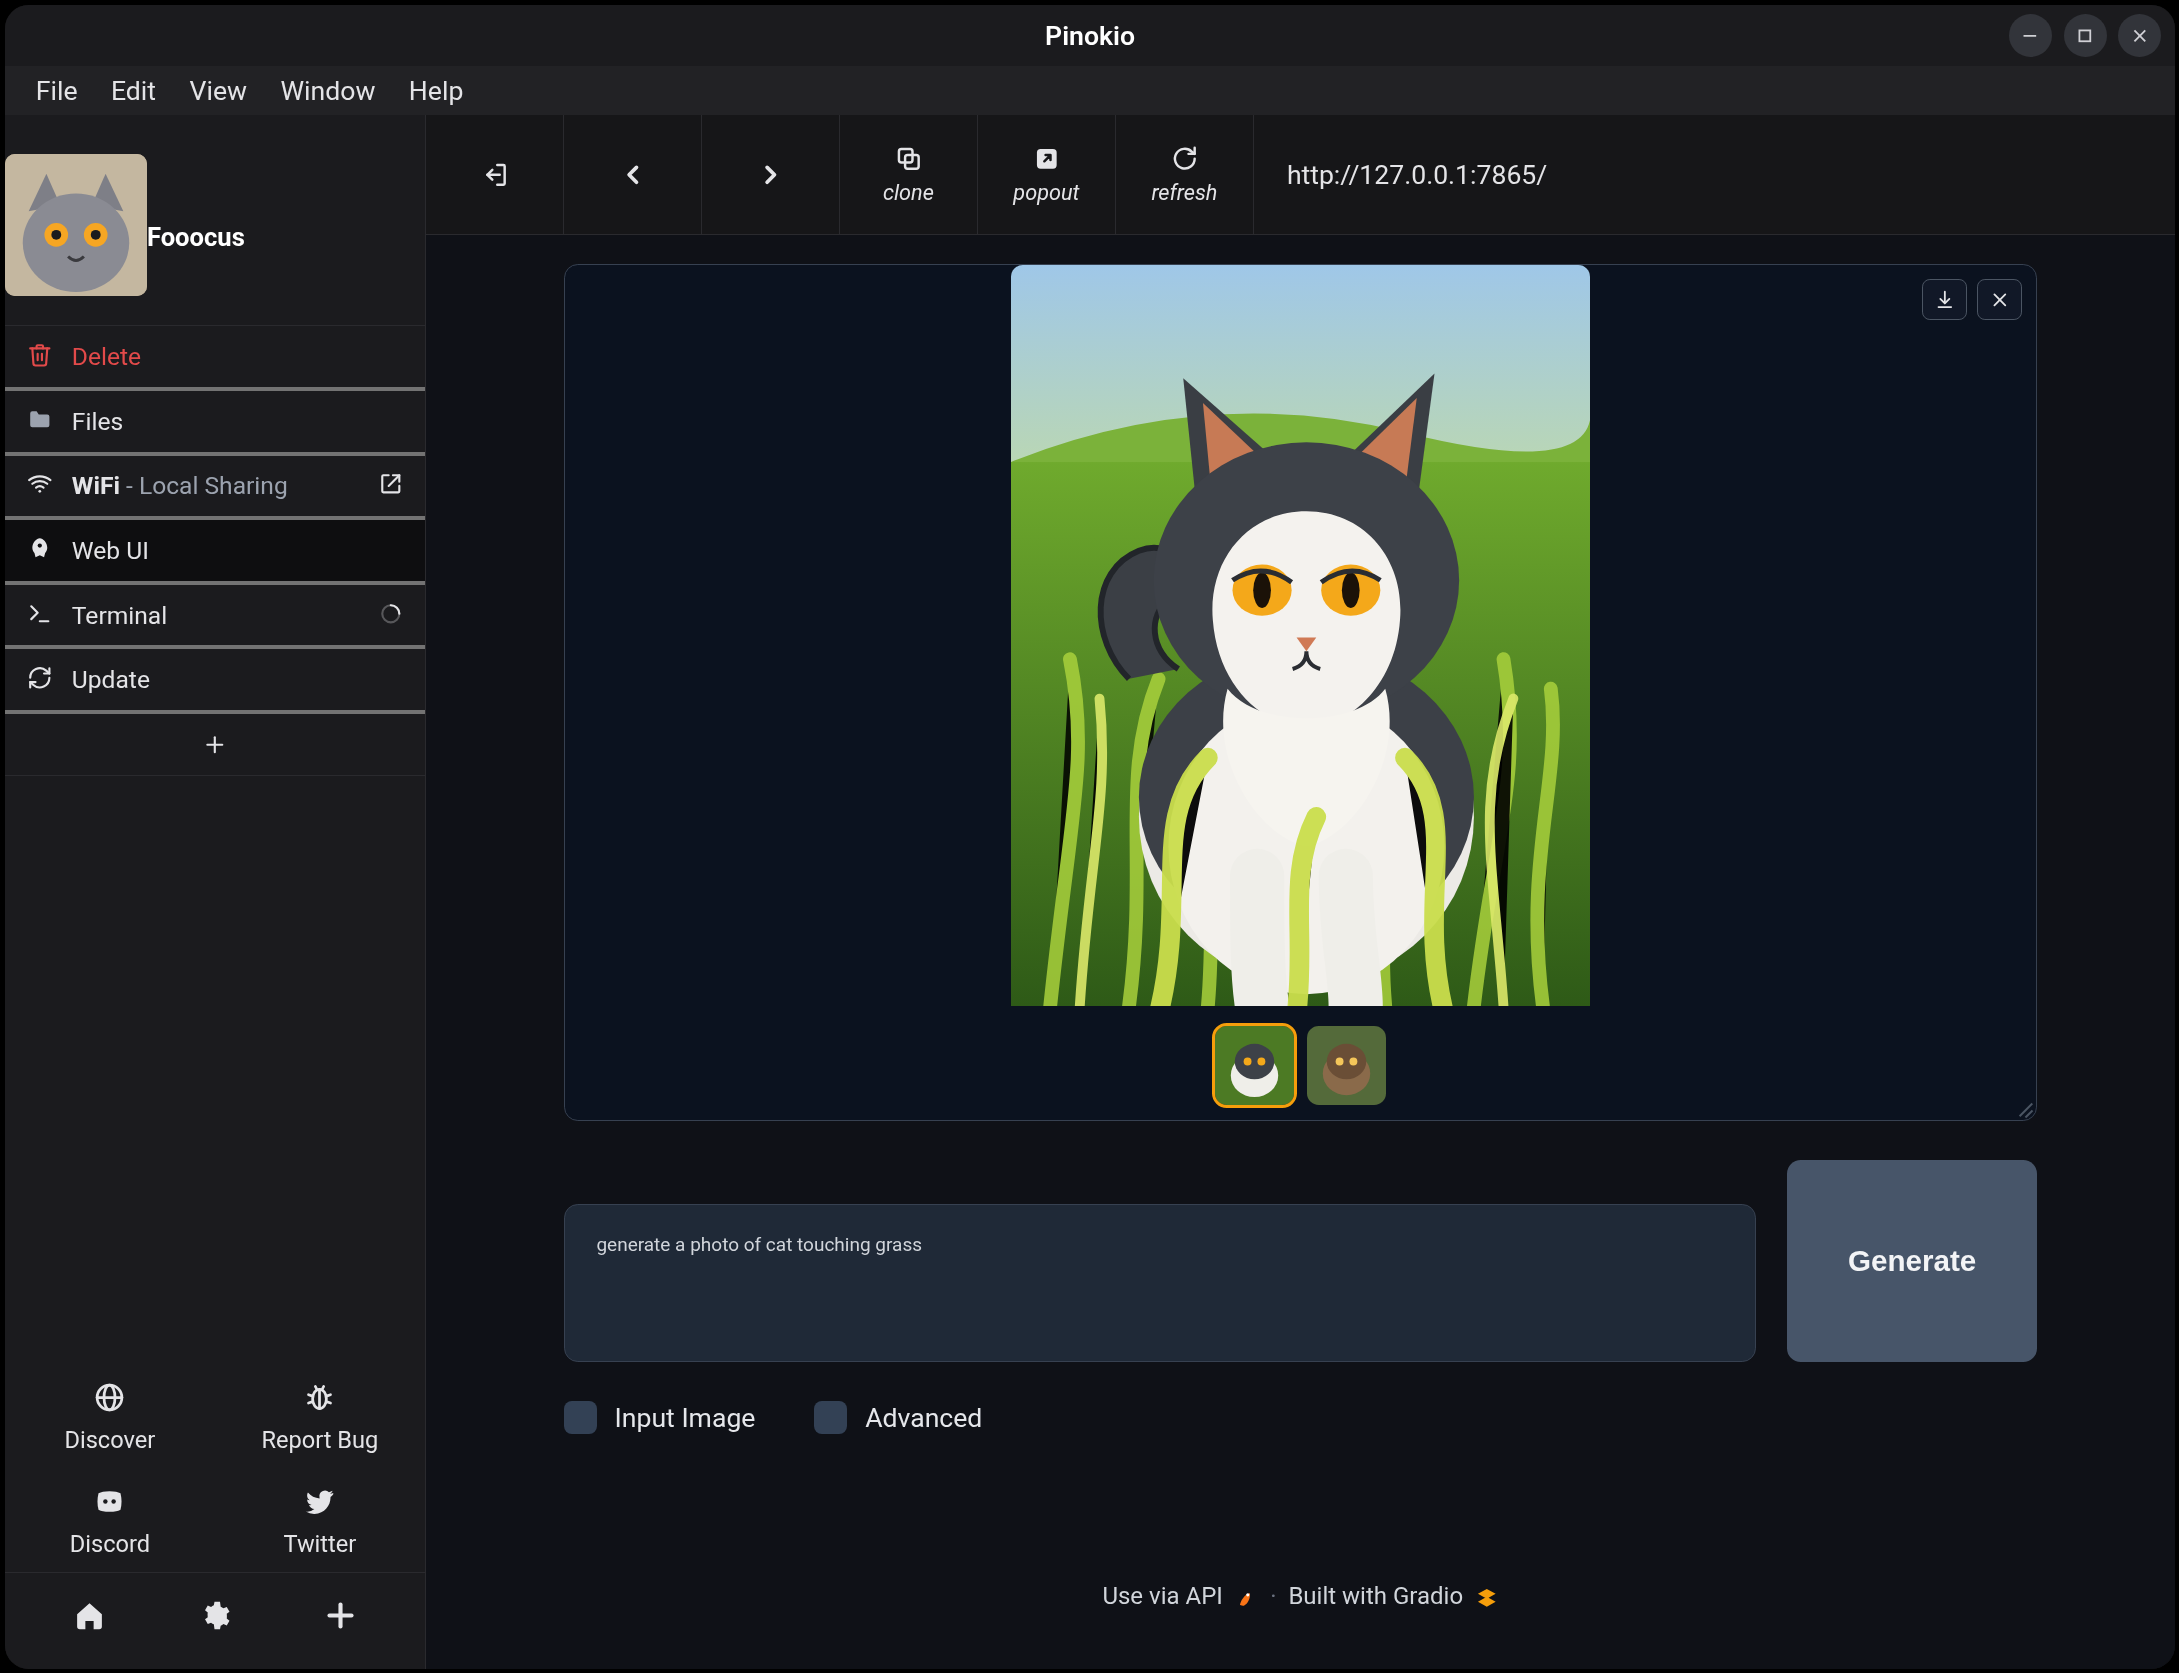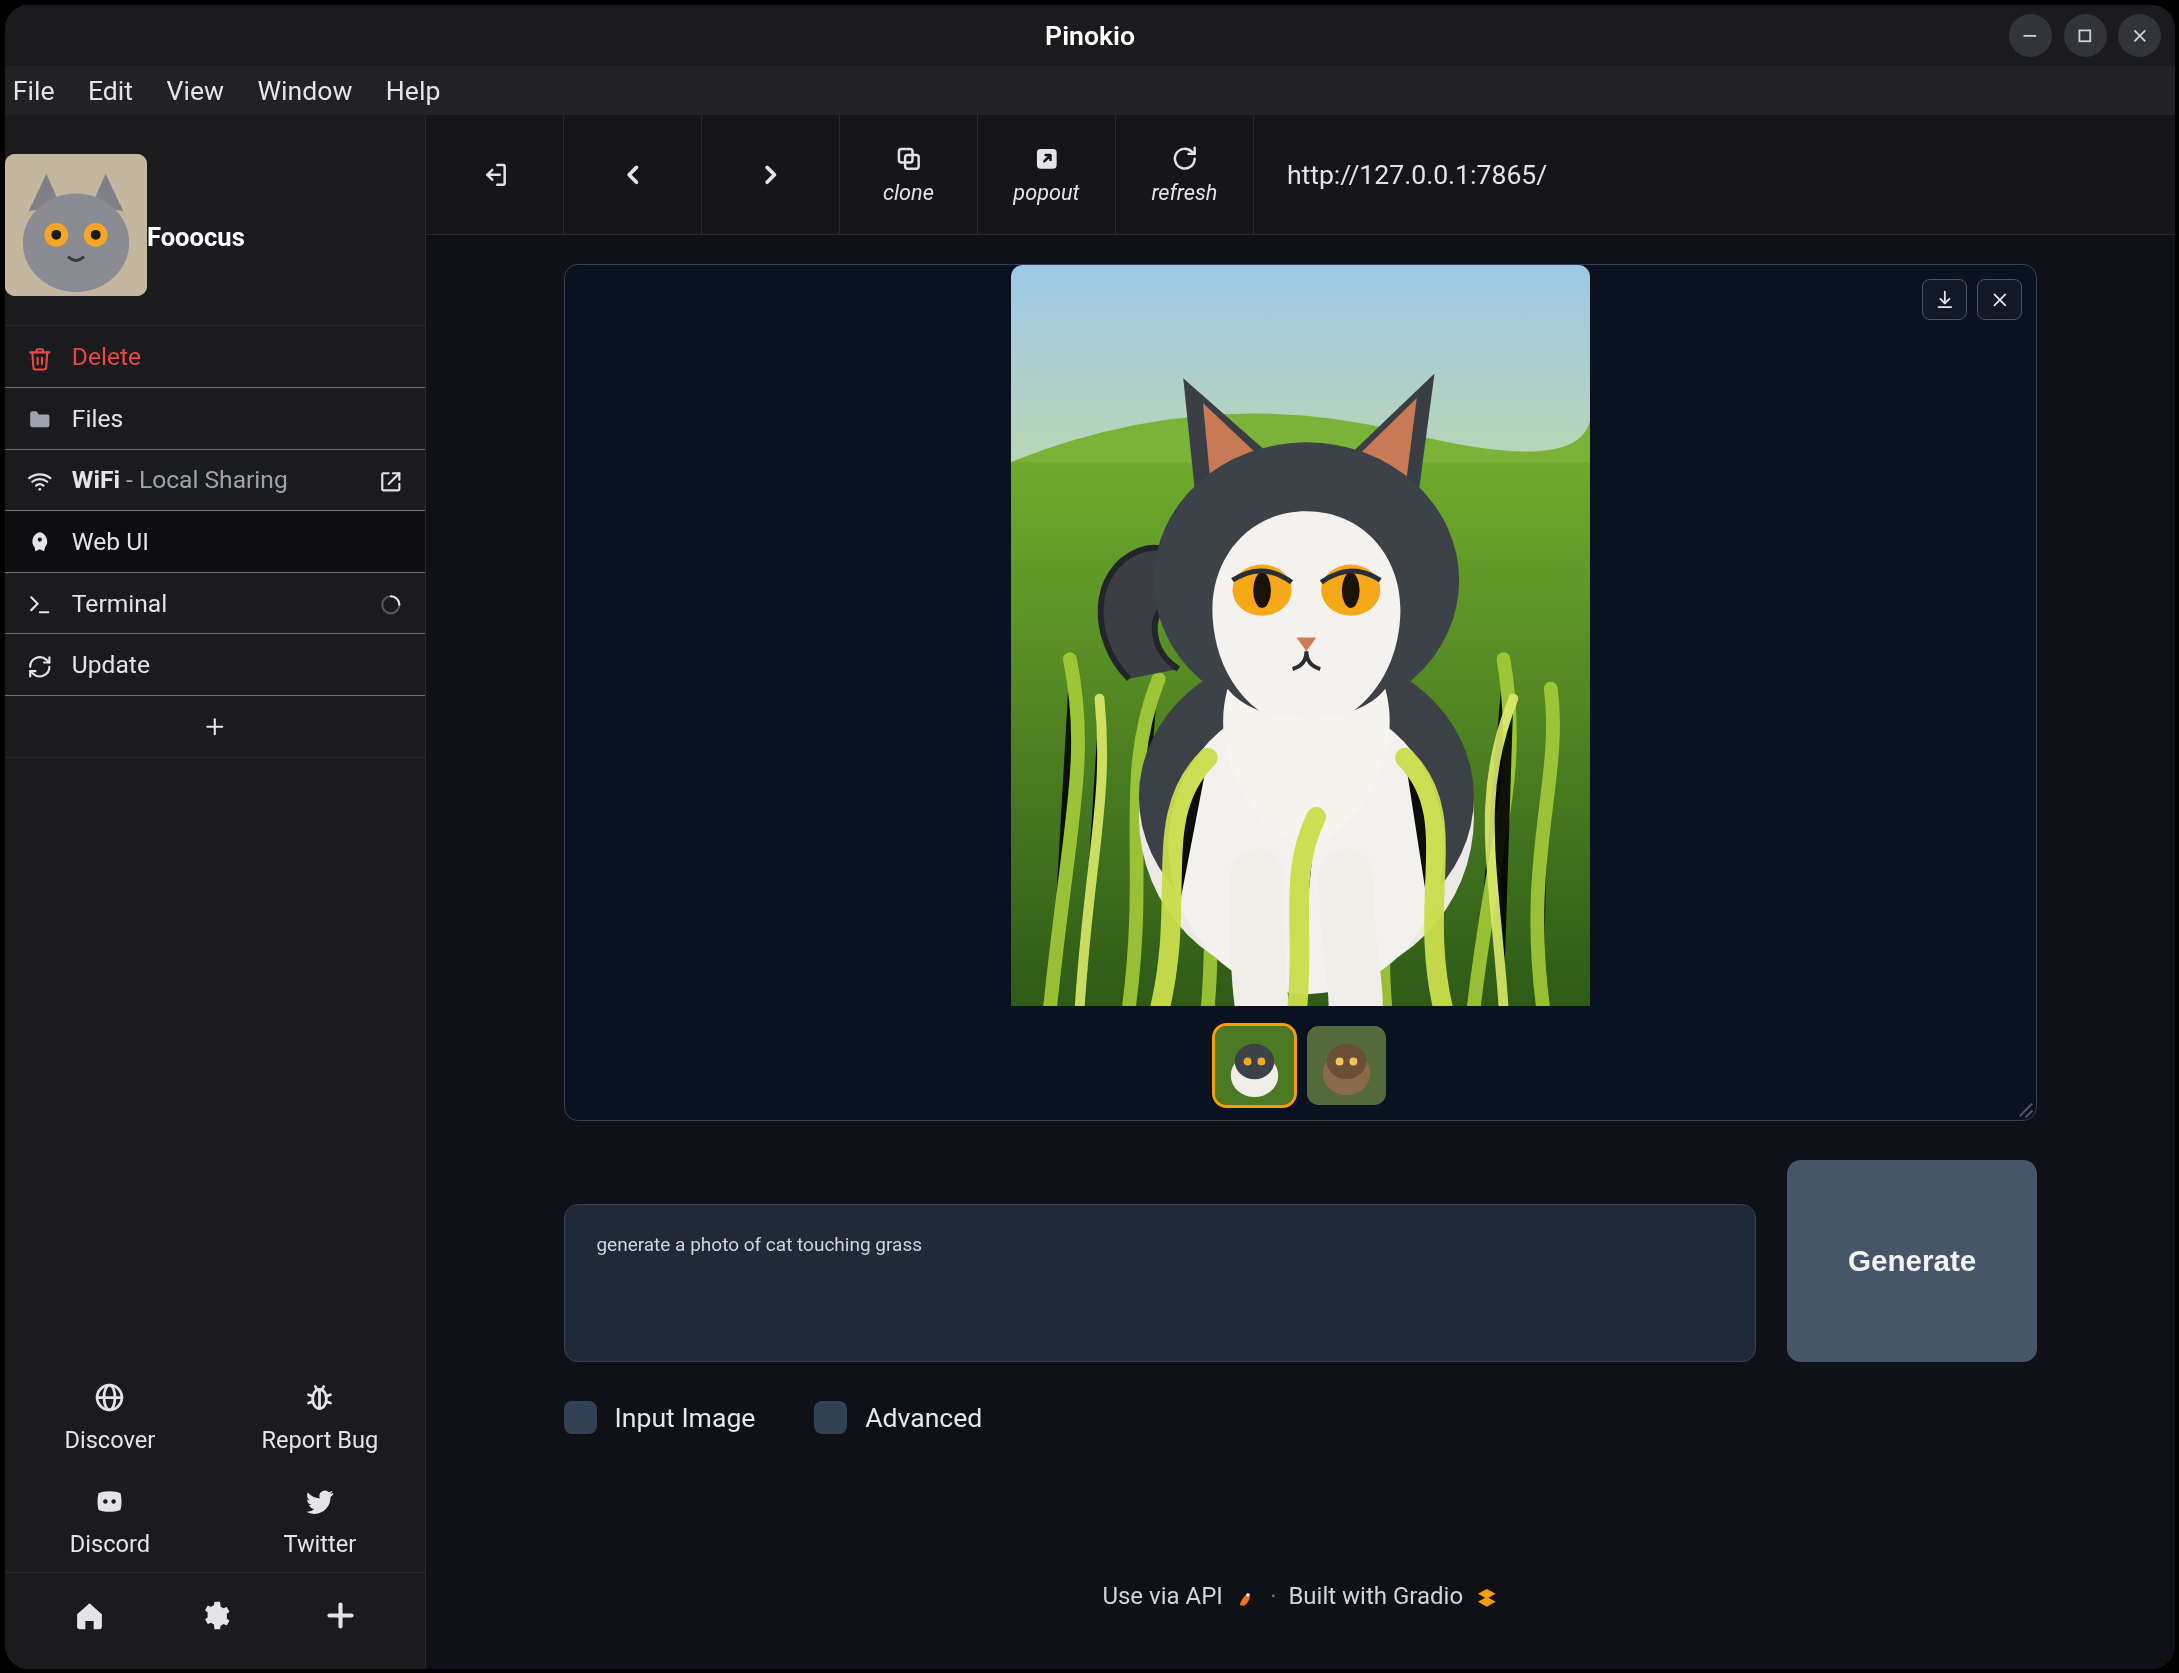--- a/index.html
+++ b/index.html
@@ -62,21 +62,21 @@
     background:#32343a;
     display:flex;align-items:center;justify-content:center;
     cursor:pointer;
   }
   .win-btn svg{width:21.7px;height:21.7px;stroke:#d0d0d5;fill:none;stroke-width:2;}
   
   .menubar{
     height:49px;
     background:var(--bg-menubar);
     display:flex;align-items:center;
-    padding:0 0;gap:17.7px;
+    padding:0 23px;gap:17.7px;
     font-size:26.6px;
     color:var(--text);
   }
   .menu-item{padding:3.9px 7.9px;cursor:pointer;}
   
   .workspace{flex:1;display:flex;min-height:0;}
   
   .sidebar{
     width:421px;
     background:var(--bg-sidebar);
@@ -88,23 +88,23 @@
     display:flex;flex-direction:row;align-items:center;
     padding:39px 0 29.6px;
   }
   .app-icon{
     width:142px;height:142px;border-radius:9.9px;overflow:hidden;
     background:#b9aa8f;position:relative;
   }
   .app-name{margin-top:23.6px;font-weight:700;font-size:25.6px;color:#fff;}
   .side-list{display:flex;flex-direction:column;border-top:1px solid #2a2a2e;}
   .side-item{
-    display:flex;align-items:flex-end;gap:19.7px;
+    display:flex;align-items:flex-start;gap:19.7px;
     padding:15.8px 21.7px;
-    border-bottom:1px solid #737373;
+    border-bottom:4px solid #737373;
     cursor:pointer;
     position:relative;
     font-size:24.6px;
   }
   .side-item.active{background:var(--bg-sidebar-active);} 
   .side-item svg{width:25.6px;height:25.6px;flex:0 0 auto;}
   .side-item .lbl-dim{color:var(--text-muted);}
   .side-item .trail{margin-left:auto;}
   .side-plus{
     display:flex;justify-content:center;align-items:center;

